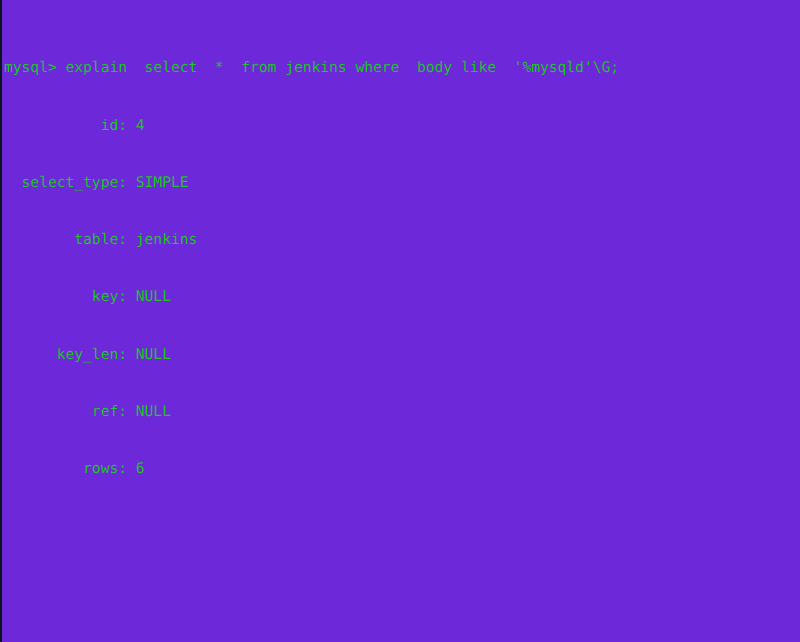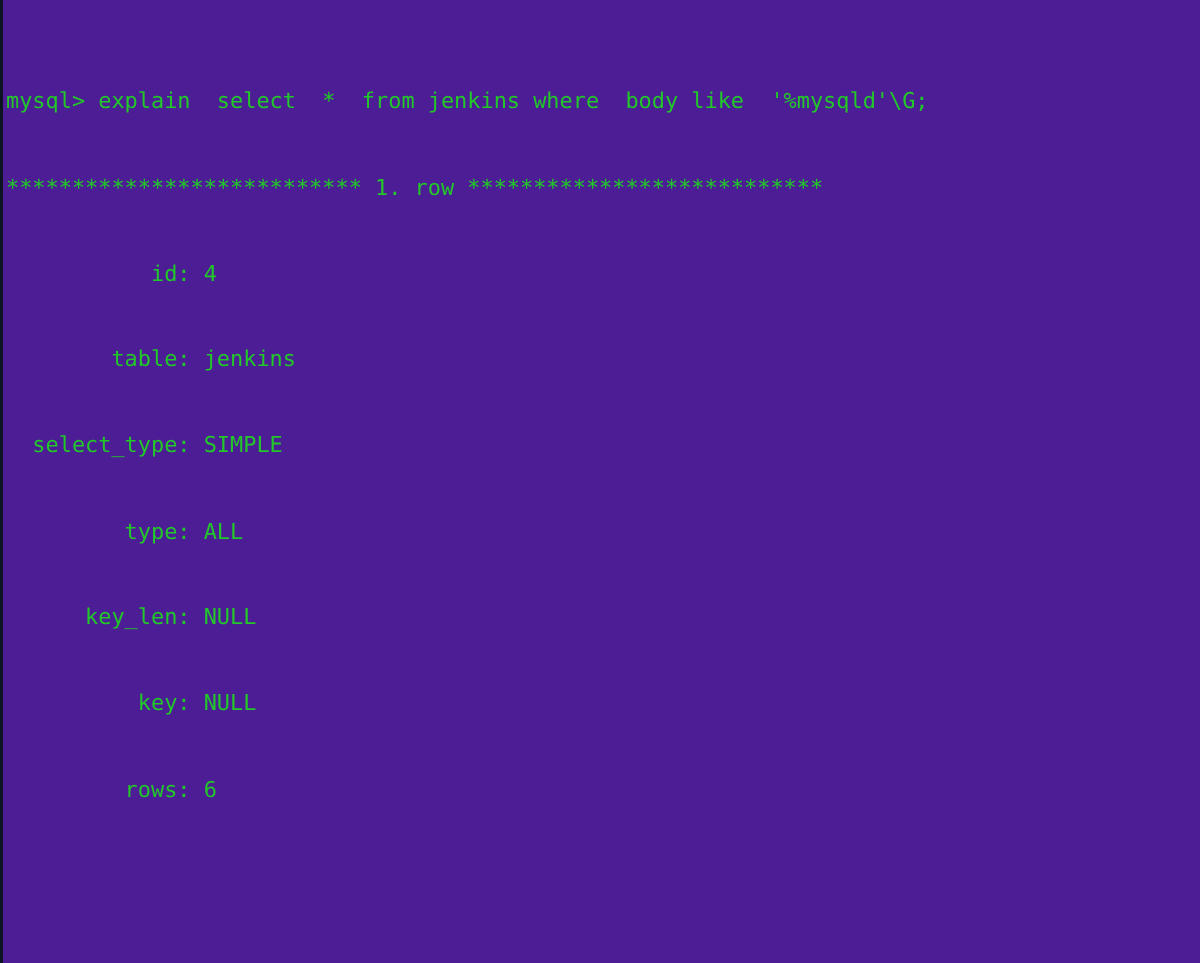--- a/index.html
+++ b/index.html
@@ -10,21 +10,21 @@
   body {
     width: 800px;
     height: 642px;
     overflow: hidden;
     font-family: "DejaVu Sans Mono", "Liberation Mono", monospace;
   }
   #terminal {
     position: relative;
     width: 800px;
     height: 642px;
-    background: #4c1d95;
+    background: #6d28d9;
     box-sizing: border-box;
     overflow: hidden;
   }
   
   #terminal::before {
     content: "";
     position: absolute;
     left: 0;
     top: 0;
     width: 2px;
@@ -52,27 +52,26 @@
     color: #22c72a;
   }
 </style>
 </head>
 <body>
 
 <div id="terminal">
   <div id="screen">
 
     <span class="line">mysql&gt; explain  select  *  from jenkins where  body like  '%mysqld'\G;</span>
-    <span class="line">*************************** 1. row ***************************</span>
     <span class="line">           id: 4</span>
+    <span class="line">  select_type: SIMPLE</span>
     <span class="line">        table: jenkins</span>
-    <span class="line">  select_type: SIMPLE</span>
-    <span class="line">         type: ALL</span>
+    <span class="line">          key: NULL</span>
     <span class="line">      key_len: NULL</span>
-    <span class="line">          key: NULL</span>
+    <span class="line">          ref: NULL</span>
     <span class="line">         rows: 6</span>
     
     
     
     
     
     
     
     
     

